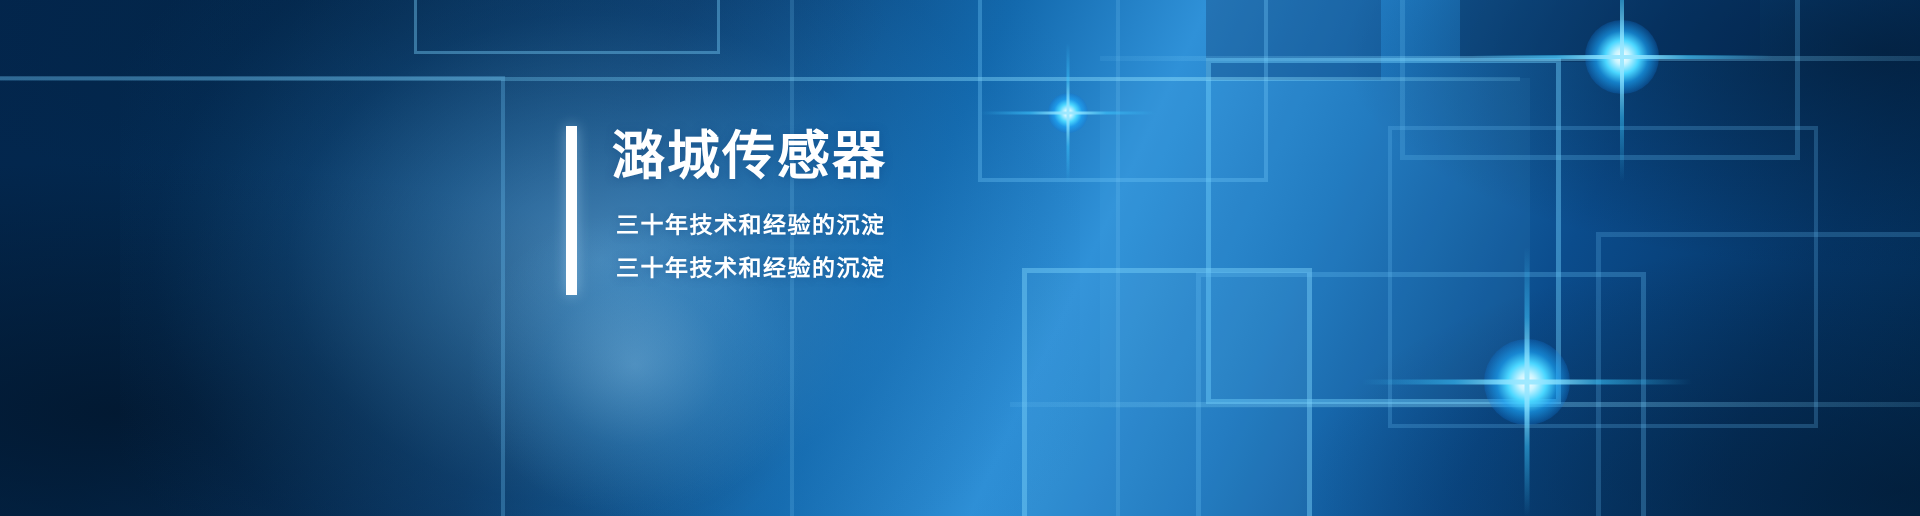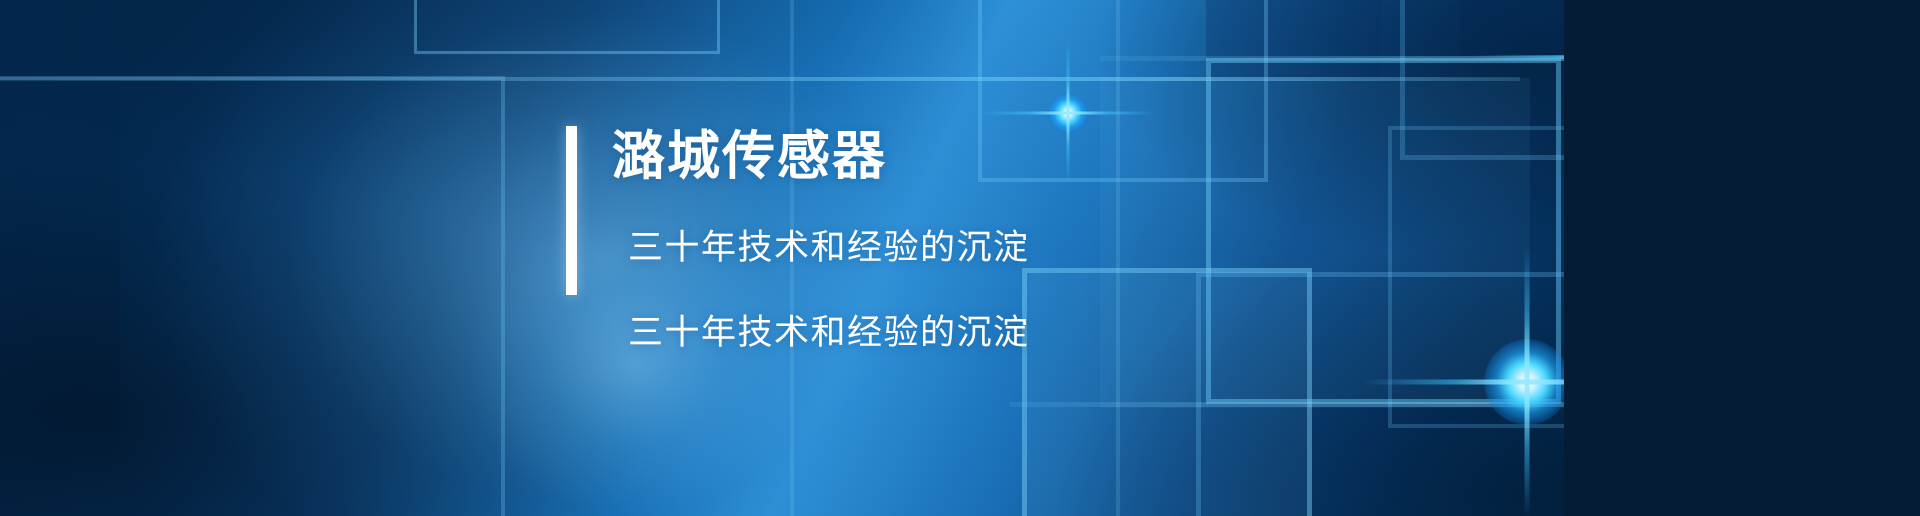--- a/index.html
+++ b/index.html
@@ -5,21 +5,21 @@
 <style>
   html, body {
     margin: 0;
     padding: 0;
     background: #041c34;
   }
   * { box-sizing: border-box; }
 
   .banner {
     position: relative;
-    width: 1564px;
+    width: 1920px;
     height: 516px;
     overflow: hidden;
     font-family: "Liberation Sans", "DejaVu Sans", sans-serif;
     background: #3b82f6;
   }
 
   
   .bg-base {
     position: absolute;
     inset: 0;
@@ -131,25 +131,25 @@
     font-size: 53px;
     font-weight: bold;
     letter-spacing: 2px;
     line-height: 1.06;
     margin: 0 0 20px 0;
     white-space: nowrap;
     text-shadow: 0 1px 10px rgba(10,60,120,.38);
   }
   .subtitle {
     color: #ffffff;
-    font-size: 35px;
-    font-weight: normal;
+    font-size: 23px;
+    font-weight: bold;
     letter-spacing: 1.5px;
     line-height: 1.52;
-    margin: 16px;
+    margin: 4px;
     white-space: nowrap;
     text-shadow: 0 1px 8px rgba(10,60,120,.34);
   }
 </style>
 </head>
 <body>
 
 <div class="banner">
 
   <div class="bg-base"></div>

